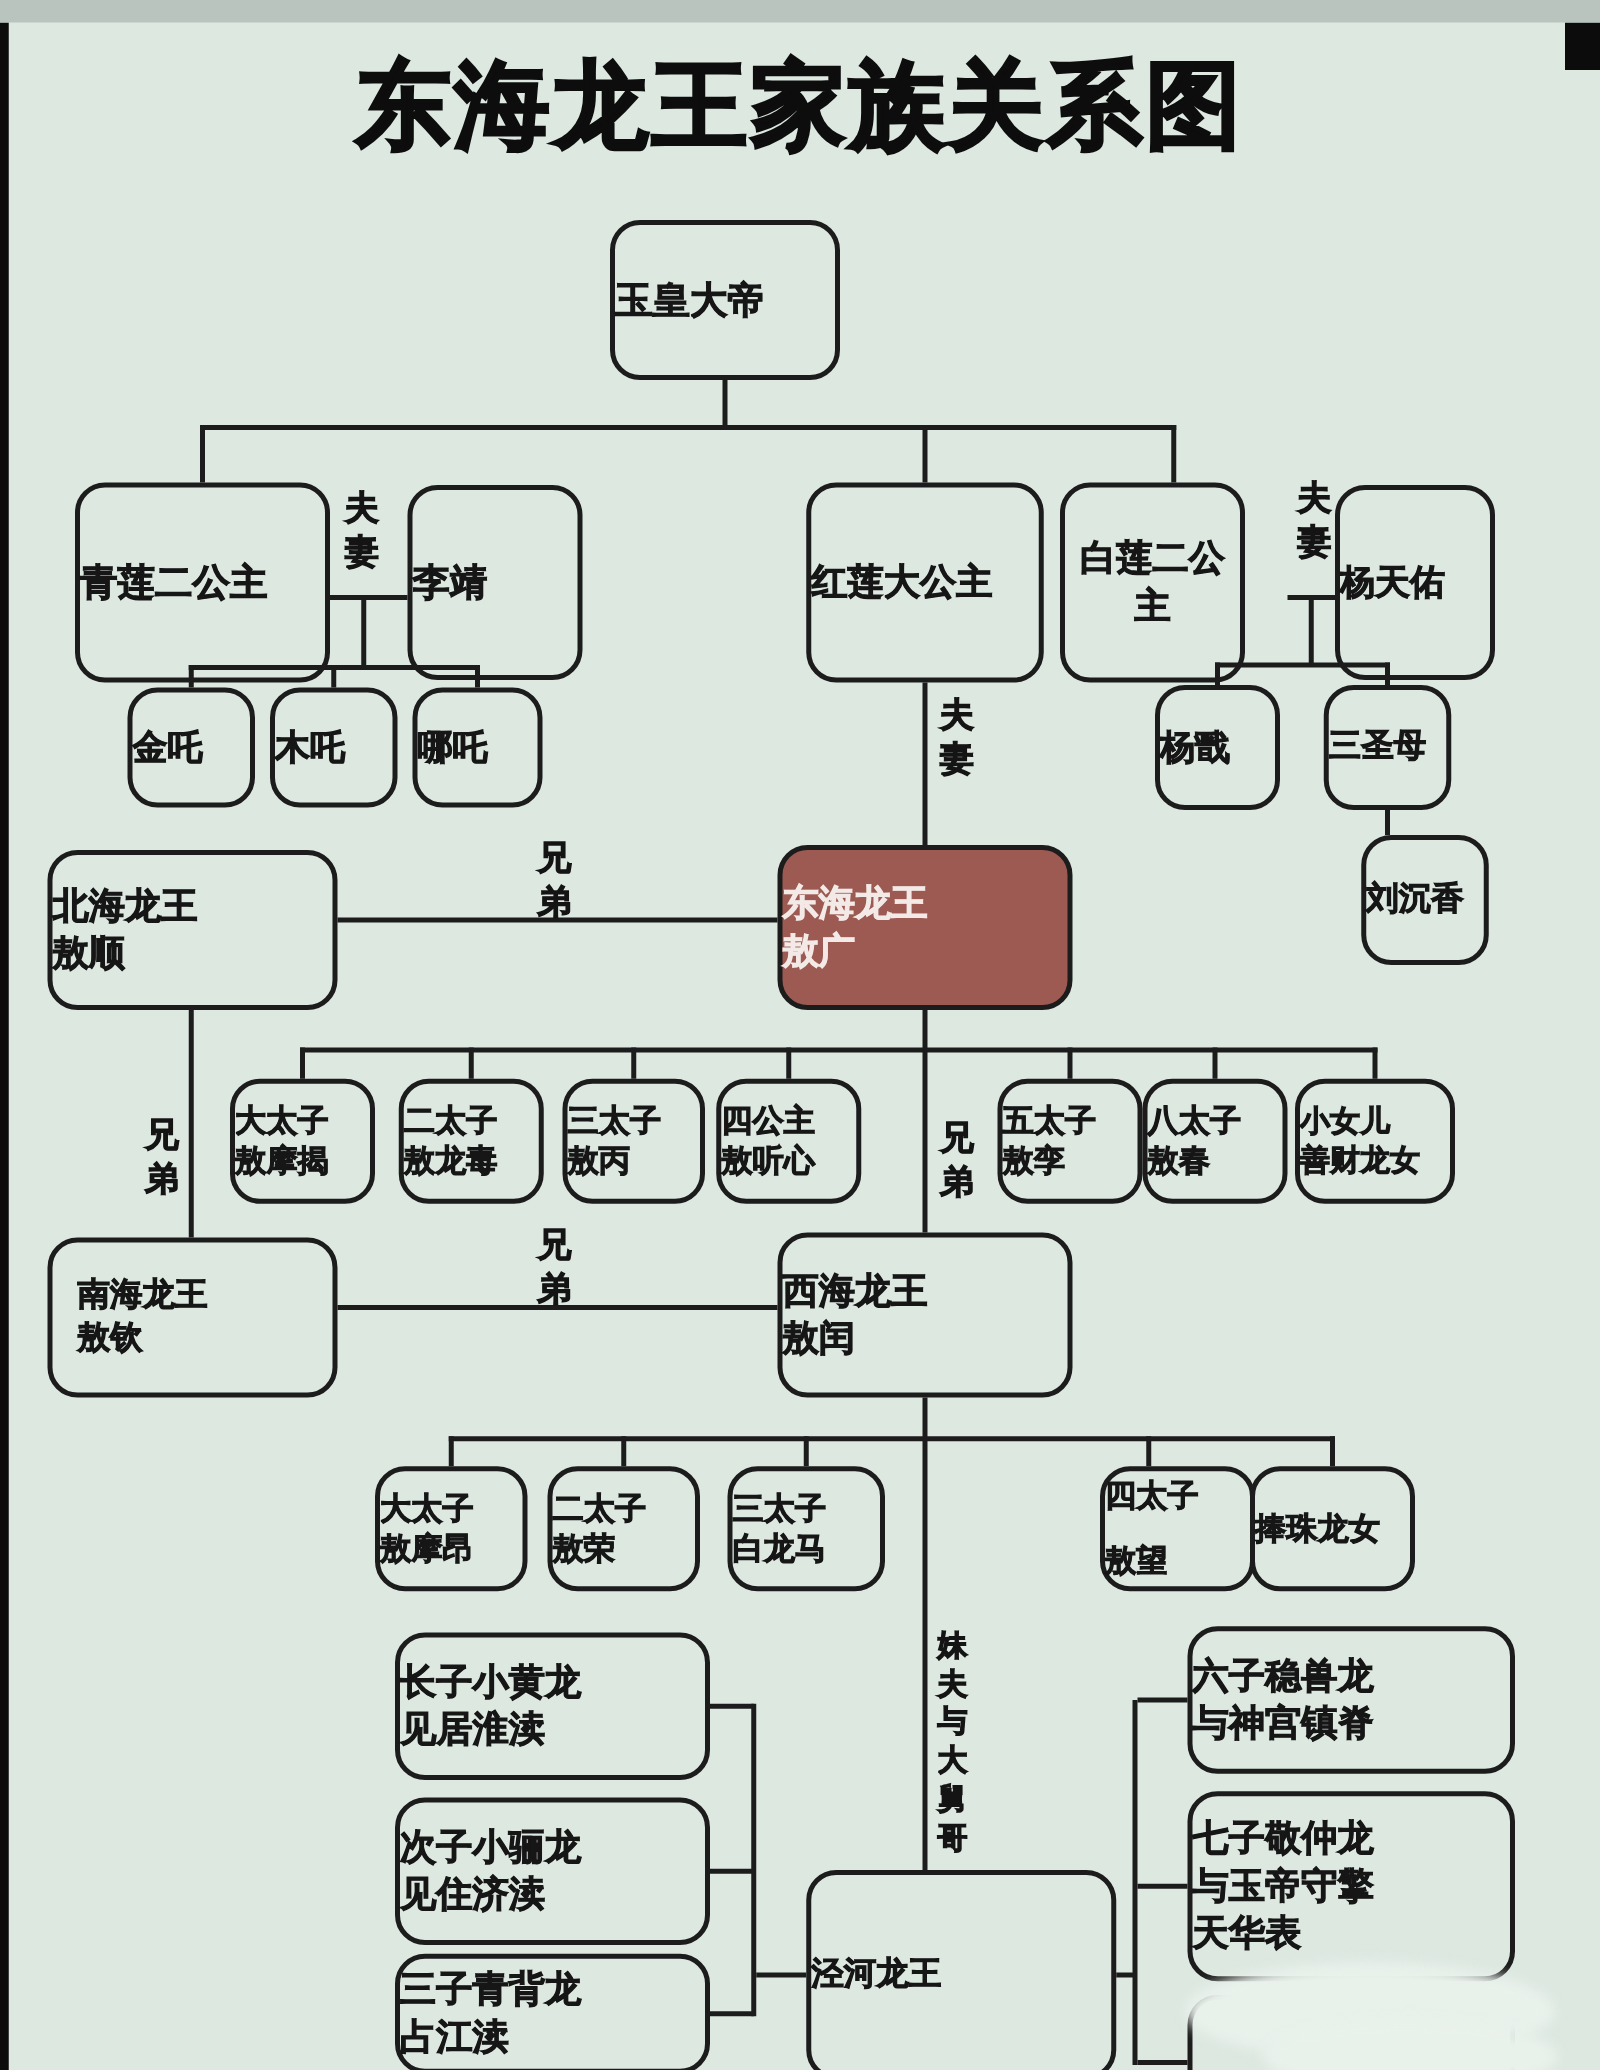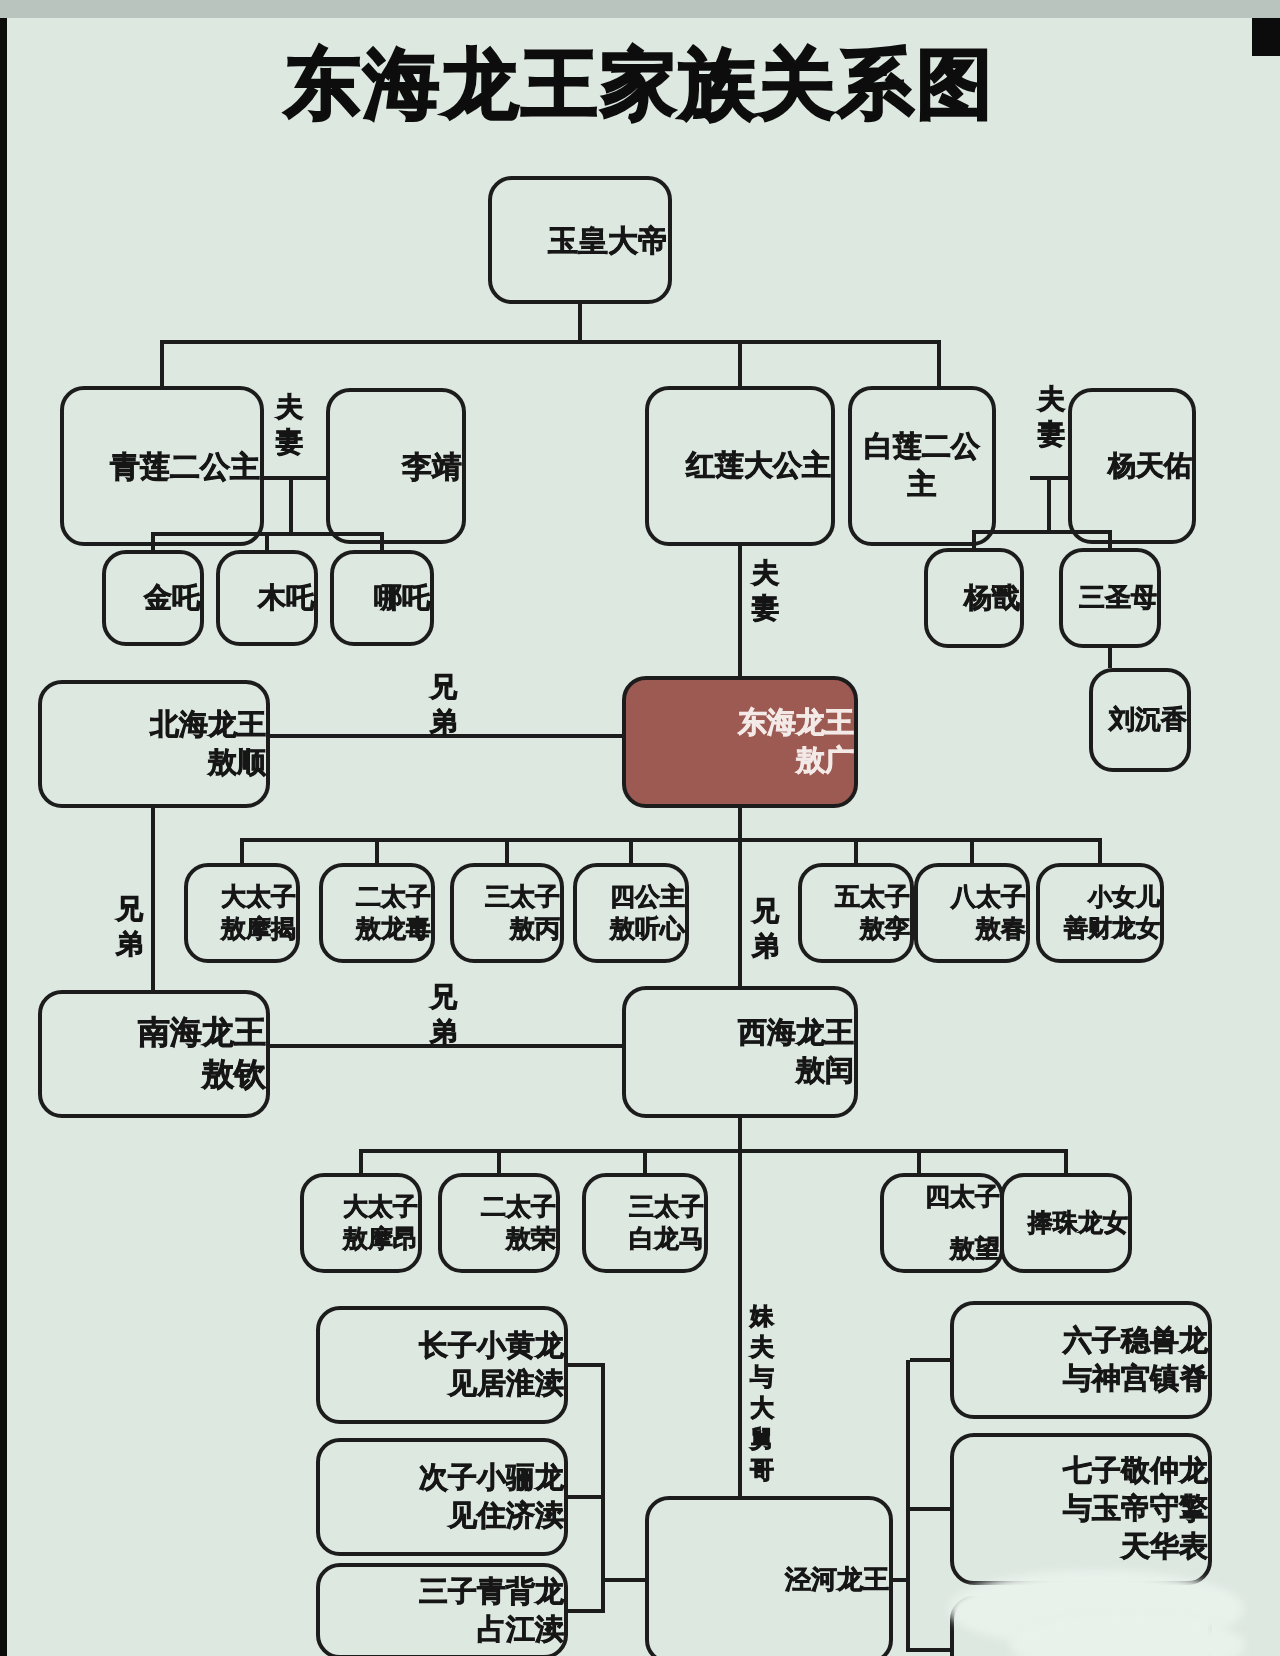--- a/index.html
+++ b/index.html
@@ -22,21 +22,21 @@
     color:#0d0d0d;
     margin:0;
   }
   .node{
     position:absolute;
     box-sizing:border-box;
     border:4px solid #1c1c1c;
     border-radius:24px;
     display:flex;
     flex-direction:column;
-    align-items:flex-end;
+    align-items:flex-start;
     justify-content:center;
     text-align:center;
     font-weight:800;
     line-height:1.3;
     -webkit-text-stroke:0.8px #161616;
     background:transparent;
   }
   .node.highlight{
     background:#9c5a53;
     color:#f3eae7;
@@ -137,21 +137,21 @@
       </div>
       <div class="node" style="left: 102px; top: 532px; width: 102px; height: 96px; font-size: 28px;">
         <div>金吒</div>
       </div>
       <div class="node" style="left: 216px; top: 532px; width: 102px; height: 96px; font-size: 28px;">
         <div>木吒</div>
       </div>
       <div class="node" style="left: 330px; top: 532px; width: 104px; height: 96px; font-size: 28px;">
         <div>哪吒</div>
       </div>
-      <div class="node" style="left: 924px; top: 530px; width: 100px; height: 100px; font-size: 28px; padding-left: 32px;">
+      <div class="node" style="left: 924px; top: 530px; width: 100px; height: 100px; font-size: 28px;">
         <div>杨戬</div>
       </div>
       <div class="node" style="left: 1059px; top: 530px; width: 102px; height: 100px; font-size: 26px;">
         <div>三圣母</div>
       </div>
       <div class="node" style="left: 1089px; top: 650px; width: 102px; height: 104px; font-size: 26px;">
         <div>刘沉香</div>
       </div>
       <div class="node" style="left: 38px; top: 662px; width: 232px; height: 128px; font-size: 29px;">
         <div>北海龙王</div>
@@ -182,21 +182,21 @@
         <div>敖孪</div>
       </div>
       <div class="node" style="left: 914px; top: 845px; width: 116px; height: 100px; font-size: 25px;">
         <div>八太子</div>
         <div>敖春</div>
       </div>
       <div class="node" style="left: 1036px; top: 845px; width: 128px; height: 100px; font-size: 24px;">
         <div>小女儿</div>
         <div>善财龙女</div>
       </div>
-      <div class="node" style="left: 38px; top: 972px; width: 232px; height: 128px; font-size: 32px;">
+      <div class="node" style="left: 38px; top: 972px; width: 232px; height: 128px; font-size: 26px; padding-left: 20px;">
         <div>南海龙王</div>
         <div>敖钦</div>
       </div>
       <div class="node" style="left: 622px; top: 968px; width: 236px; height: 132px; font-size: 29px;">
         <div>西海龙王</div>
         <div>敖闰</div>
       </div>
       <div class="node" style="left: 300px; top: 1155px; width: 122px; height: 100px; font-size: 25px;">
         <div>大太子</div>
         <div>敖摩昂</div>

